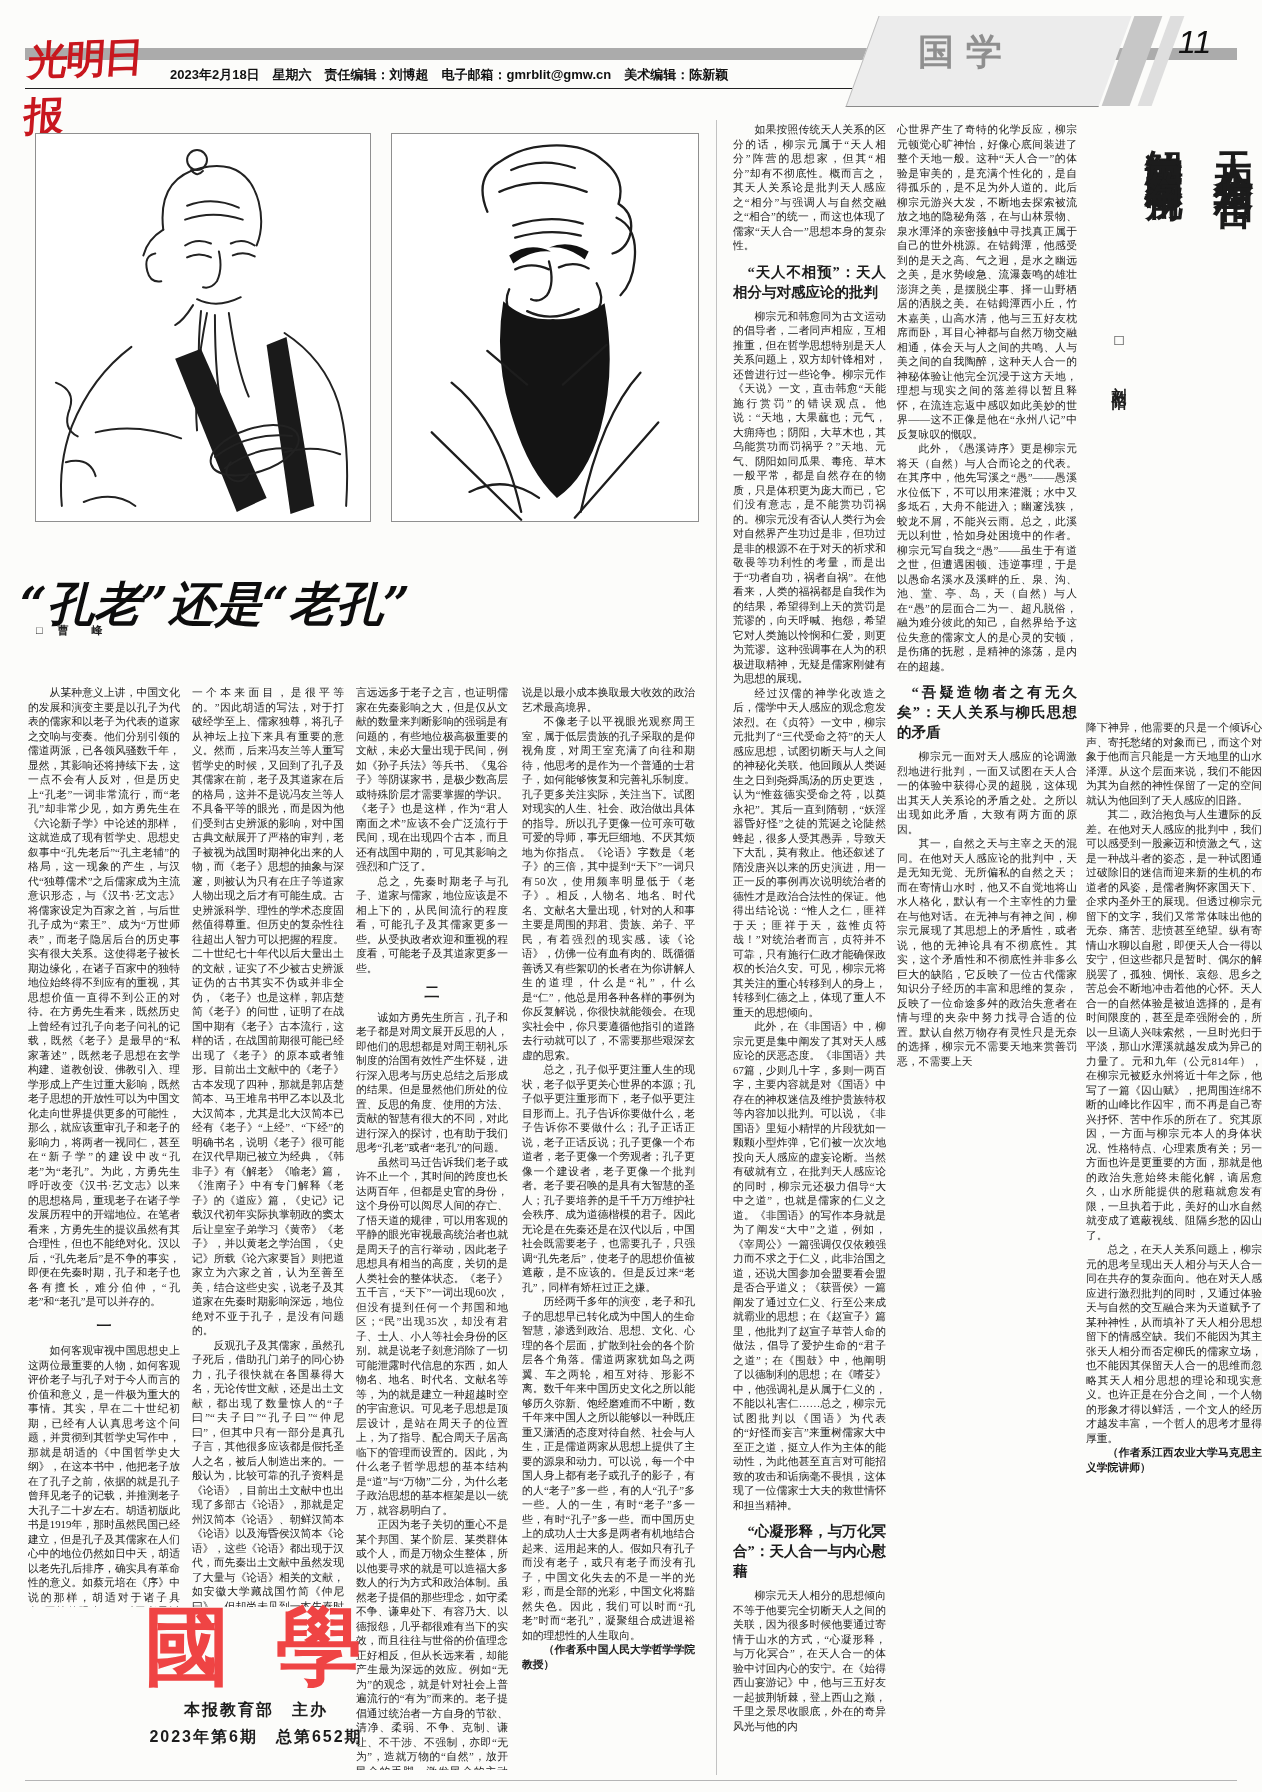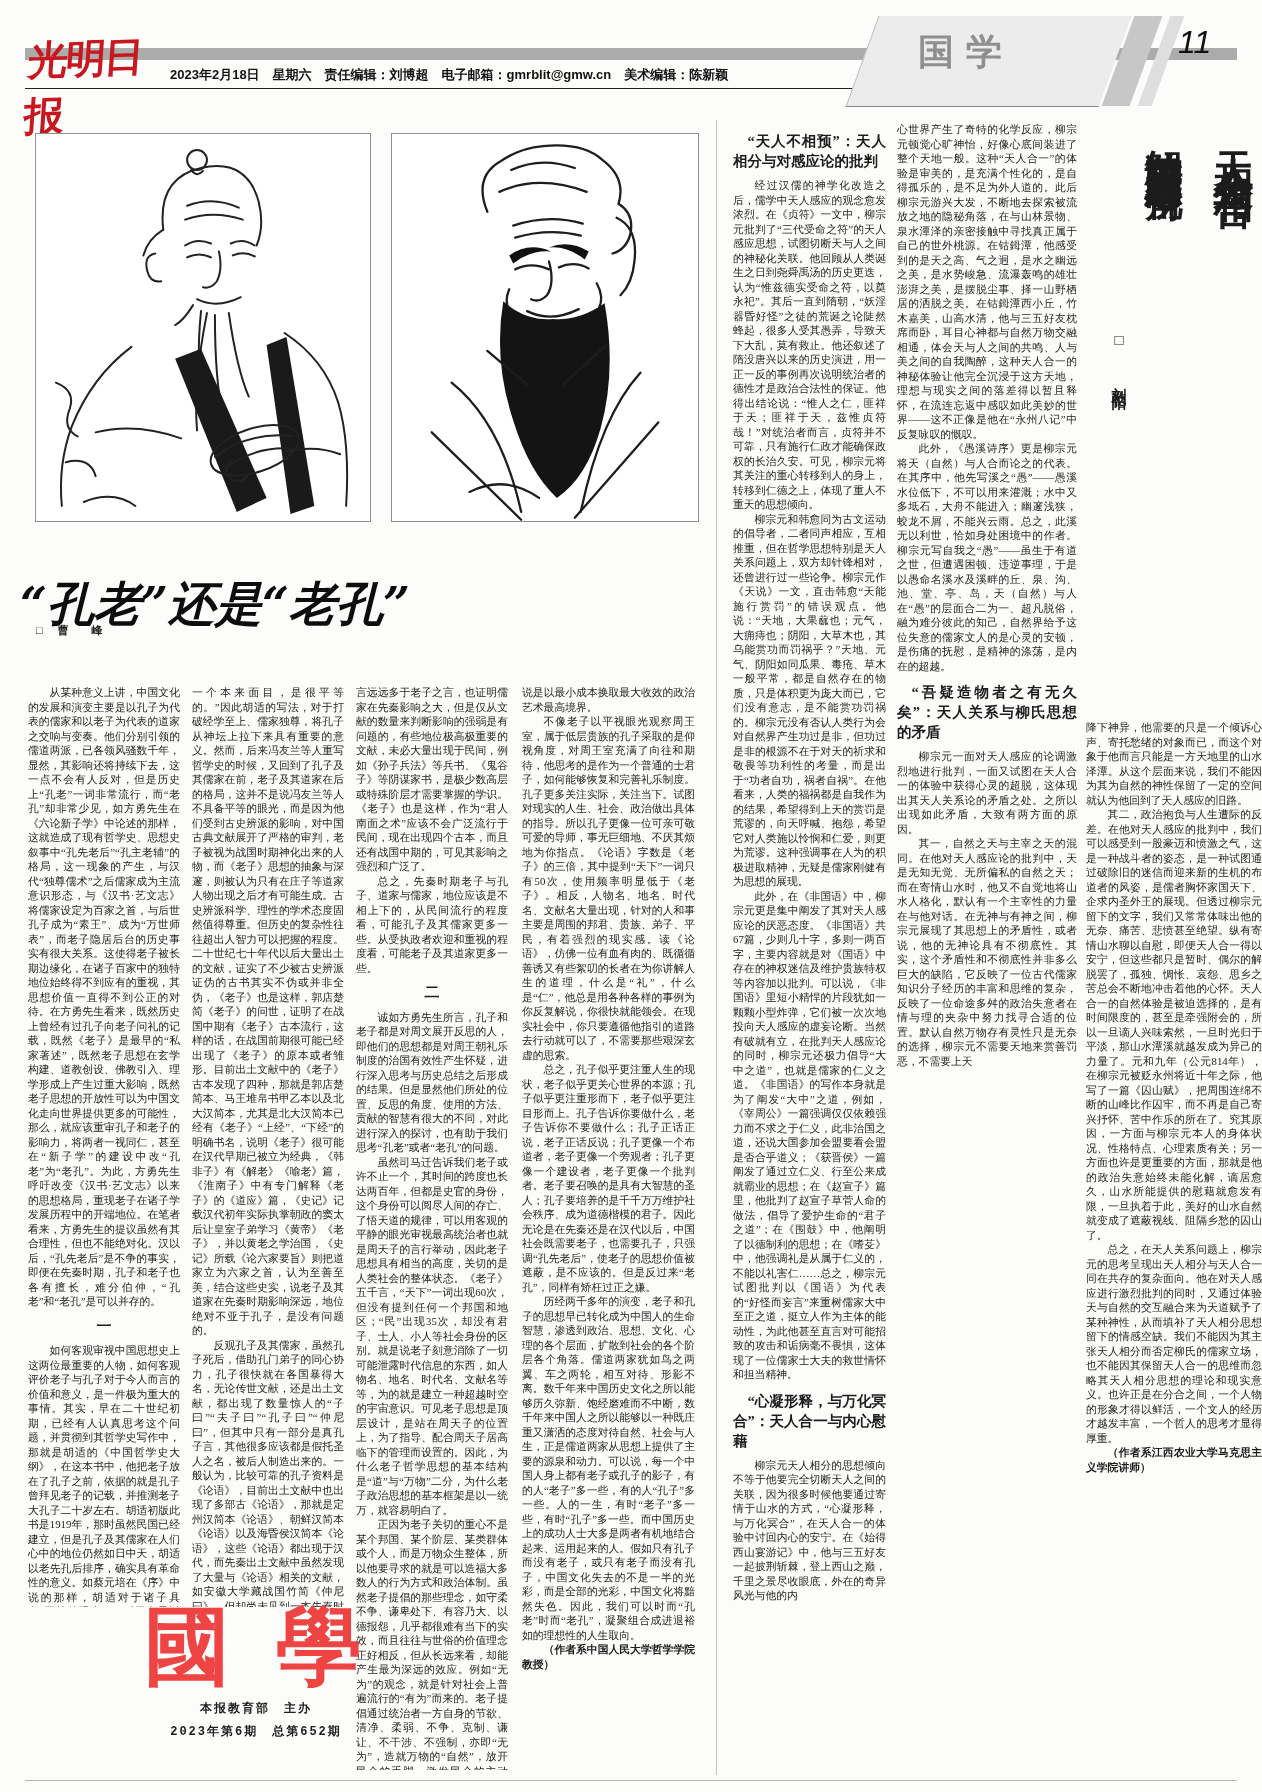--- a/index.html
+++ b/index.html
@@ -49,22 +49,22 @@
   .c-r3{left:1086px;top:720px;width:176px;height:1072px;}
   .v-headline{position:absolute;left:1090px;top:120px;width:172px;height:575px;
               writing-mode:vertical-rl;text-orientation:upright;padding-left:0;}
   .v-headline .h-main{font-size:40px;font-weight:900;margin:0 0 0 18px;letter-spacing:6px;font-family:"DejaVu Serif",serif;}
   .v-headline .h-sub{font-size:38px;font-weight:900;margin:0 0 0 10px;letter-spacing:3px;font-family:"DejaVu Serif",serif;}
   .v-headline .h-byline{font-size:15px;font-weight:bold;margin:212px 4px 0 0;letter-spacing:5px;}
   
   .footer-box{position:absolute;left:60px;top:1598px;width:392px;height:178px;text-align:center;}
   .footer-logo{font-size:86px;font-weight:900;letter-spacing:46px;line-height:96px;
                font-family:"DejaVu Serif",serif;color:#ef4444;margin-left:40px;}
-  .footer-line{font-size:12px;font-weight:bold;margin-top:6px;letter-spacing:2px;
-               font-family:Liberation Mono, monospace;}
+  .footer-line{font-size:16px;font-weight:bold;margin-top:6px;letter-spacing:2px;
+               font-family:Liberation Sans, sans-serif;}
 </style>
 </head>
 <body>
 
 <div class="page">
 
   <div class="topbar"></div>
   <div class="masthead">光明日报</div>
   <div class="dateline">2023年2月18日　星期六　责任编辑：刘博超　电子邮箱：gmrblit@gmw.cn　美术编辑：陈新颖</div>
   <div class="headrule"></div>
@@ -167,23 +167,24 @@
       <p class="noindent">说是以最小成本换取最大收效的政治艺术最高境界。</p>
       <p class="">不像老子以平视眼光观察周王室，属于低层贵族的孔子采取的是仰视角度，对周王室充满了向往和期待，他思考的是作为一个普通的士君子，如何能够恢复和完善礼乐制度。孔子更多关注实际，关注当下。试图对现实的人生、社会、政治做出具体的指导。所以孔子更像一位可亲可敬可爱的导师，事无巨细地、不厌其烦地为你指点。《论语》字数是《老子》的三倍，其中提到“天下”一词只有50次，使用频率明显低于《老子》。相反，人物名、地名、时代名、文献名大量出现，针对的人和事主要是周围的邦君、贵族、弟子、平民，有着强烈的现实感。读《论语》，仿佛一位有血有肉的、既循循善诱又有些絮叨的长者在为你讲解人生的道理，什么是“礼”，什么是“仁”，他总是用各种各样的事例为你反复解说，你很快就能领会。在现实社会中，你只要遵循他指引的道路去行动就可以了，不需要那些艰深玄虚的思索。</p>
       <p class="">总之，孔子似乎更注重人生的现状，老子似乎更关心世界的本源；孔子似乎更注重形而下，老子似乎更注目形而上。孔子告诉你要做什么，老子告诉你不要做什么；孔子正话正说，老子正话反说；孔子更像一个布道者，老子更像一个旁观者；孔子更像一个建设者，老子更像一个批判者。老子要召唤的是具有大智慧的圣人；孔子要培养的是千千万万维护社会秩序、成为道德楷模的君子。因此无论是在先秦还是在汉代以后，中国社会既需要老子，也需要孔子，只强调“孔先老后”，使老子的思想价值被遮蔽，是不应该的。但是反过来“老孔”，同样有矫枉过正之嫌。</p>
       <p class="">历经两千多年的演变，老子和孔子的思想早已转化成为中国人的生命智慧，渗透到政治、思想、文化、心理的各个层面，扩散到社会的各个阶层各个角落。儒道两家犹如鸟之两翼、车之两轮，相互对待、形影不离。数千年来中国历史文化之所以能够历久弥新、饱经磨难而不中断，数千年来中国人之所以能够以一种既庄重又潇洒的态度对待自然、社会与人生，正是儒道两家从思想上提供了主要的源泉和动力。可以说，每一个中国人身上都有老子或孔子的影子，有的人“老子”多一些，有的人“孔子”多一些。人的一生，有时“老子”多一些，有时“孔子”多一些。而中国历史上的成功人士大多是两者有机地结合起来、运用起来的人。假如只有孔子而没有老子，或只有老子而没有孔子，中国文化失去的不是一半的光彩，而是全部的光彩，中国文化将黯然失色。因此，我们可以时而“孔老”时而“老孔”，凝聚组合成进退裕如的理想性的人生取向。</p>
       <p class="note">（作者系中国人民大学哲学学院教授）</p>
     </div>
 
   <div class="art-divider-v"></div>
 
   <div class="col c-r1">
+      <p class="">如果按照传统天人关系的区分的话，柳宗元属于“天人相分”阵营的思想家，但其“相分”却有不彻底性。概而言之，其天人关系论是批判天人感应之“相分”与强调人与自然交融之“相合”的统一，而这也体现了儒家“天人合一”思想本身的复杂性。</p>
       <p class="subhead">“天人不相预”：天人相分与对感应论的批判</p>
+      <p class="">柳宗元和韩愈同为古文运动的倡导者，二者同声相应，互相推重，但在哲学思想特别是天人关系问题上，双方却针锋相对，还曾进行过一些论争。柳宗元作《天说》一文，直击韩愈“天能施行赏罚”的错误观点。他说：“天地，大果蓏也；元气，大痈痔也；阴阳，大草木也，其乌能赏功而罚祸乎？”天地、元气、阴阳如同瓜果、毒疮、草木一般平常，都是自然存在的物质，只是体积更为庞大而已，它们没有意志，是不能赏功罚祸的。柳宗元没有否认人类行为会对自然界产生功过是非，但功过是非的根源不在于对天的祈求和敬畏等功利性的考量，而是出于“功者自功，祸者自祸”。在他看来，人类的福祸都是自我作为的结果，希望得到上天的赏罚是荒谬的，向天呼喊、抱怨，希望它对人类施以怜悯和仁爱，则更为荒谬。这种强调事在人为的积极进取精神，无疑是儒家刚健有为思想的展现。</p>
       <p class="">经过汉儒的神学化改造之后，儒学中天人感应的观念愈发浓烈。在《贞符》一文中，柳宗元批判了“三代受命之符”的天人感应思想，试图切断天与人之间的神秘化关联。他回顾从人类诞生之日到尧舜禹汤的历史更迭，认为“惟兹德实受命之符，以奠永祀”。其后一直到隋朝，“妖淫嚣昏好怪”之徒的荒诞之论陡然蜂起，很多人受其愚弄，导致天下大乱，莫有救止。他还叙述了隋没唐兴以来的历史演进，用一正一反的事例再次说明统治者的德性才是政治合法性的保证。他得出结论说：“惟人之仁，匪祥于天；匪祥于天，兹惟贞符哉！”对统治者而言，贞符并不可靠，只有施行仁政才能确保政权的长治久安。可见，柳宗元将其关注的重心转移到人的身上，转移到仁德之上，体现了重人不重天的思想倾向。</p>
-      <p class="">柳宗元和韩愈同为古文运动的倡导者，二者同声相应，互相推重，但在哲学思想特别是天人关系问题上，双方却针锋相对，还曾进行过一些论争。柳宗元作《天说》一文，直击韩愈“天能施行赏罚”的错误观点。他说：“天地，大果蓏也；元气，大痈痔也；阴阳，大草木也，其乌能赏功而罚祸乎？”天地、元气、阴阳如同瓜果、毒疮、草木一般平常，都是自然存在的物质，只是体积更为庞大而已，它们没有意志，是不能赏功罚祸的。柳宗元没有否认人类行为会对自然界产生功过是非，但功过是非的根源不在于对天的祈求和敬畏等功利性的考量，而是出于“功者自功，祸者自祸”。在他看来，人类的福祸都是自我作为的结果，希望得到上天的赏罚是荒谬的，向天呼喊、抱怨，希望它对人类施以怜悯和仁爱，则更为荒谬。这种强调事在人为的积极进取精神，无疑是儒家刚健有为思想的展现。</p>
       <p class="">此外，在《非国语》中，柳宗元更是集中阐发了其对天人感应论的厌恶态度。《非国语》共67篇，少则几十字，多则一两百字，主要内容就是对《国语》中存在的神权迷信及维护贵族特权等内容加以批判。可以说，《非国语》里短小精悍的片段犹如一颗颗小型炸弹，它们被一次次地投向天人感应的虚妄论断。当然有破就有立，在批判天人感应论的同时，柳宗元还极力倡导“大中之道”，也就是儒家的仁义之道。《非国语》的写作本身就是为了阐发“大中”之道，例如，《宰周公》一篇强调仅仅依赖强力而不求之于仁义，此非治国之道，还说大国参加会盟要看会盟是否合乎道义；《获晋侯》一篇阐发了通过立仁义、行至公来成就霸业的思想；在《赵宣子》篇里，他批判了赵宣子草菅人命的做法，倡导了爱护生命的“君子之道”；在《围鼓》中，他阐明了以德制利的思想；在《嗜芟》中，他强调礼是从属于仁义的，不能以礼害仁……总之，柳宗元试图批判以《国语》为代表的“好怪而妄言”来重树儒家大中至正之道，挺立人作为主体的能动性，为此他甚至直言对可能招致的攻击和诟病毫不畏惧，这体现了一位儒家士大夫的救世情怀和担当精神。</p>
       <p class="subhead">“心凝形释，与万化冥合”：天人合一与内心慰藉</p>
       <p class="">柳宗元天人相分的思想倾向不等于他要完全切断天人之间的关联，因为很多时候他要通过寄情于山水的方式，“心凝形释，与万化冥合”，在天人合一的体验中讨回内心的安宁。在《始得西山宴游记》中，他与三五好友一起披荆斩棘，登上西山之巅，千里之景尽收眼底，外在的奇异风光与他的内</p>
     </div>
   <div class="col c-r2">
       <p class="noindent">心世界产生了奇特的化学反应，柳宗元顿觉心旷神怡，好像心底间装进了整个天地一般。这种“天人合一”的体验是审美的，是充满个性化的，是自得孤乐的，是不足为外人道的。此后柳宗元游兴大发，不断地去探索被流放之地的隐秘角落，在与山林景物、泉水潭泽的亲密接触中寻找真正属于自己的世外桃源。在钴鉧潭，他感受到的是天之高、气之迥，是水之幽远之美，是水势峻急、流瀑轰鸣的雄壮澎湃之美，是摆脱尘事、择一山野栖居的洒脱之美。在钴鉧潭西小丘，竹木嘉美，山高水清，他与三五好友枕席而卧，耳目心神都与自然万物交融相通，体会天与人之间的共鸣、人与美之间的自我陶醉，这种天人合一的神秘体验让他完全沉浸于这方天地，理想与现实之间的落差得以暂且释怀，在流连忘返中感叹如此美妙的世界——这不正像是他在“永州八记”中反复咏叹的慨叹。</p>
       <p class="">此外，《愚溪诗序》更是柳宗元将天（自然）与人合而论之的代表。在其序中，他先写溪之“愚”——愚溪水位低下，不可以用来灌溉；水中又多坻石，大舟不能进入；幽邃浅狭，蛟龙不屑，不能兴云雨。总之，此溪无以利世，恰如身处困境中的作者。柳宗元写自我之“愚”——虽生于有道之世，但遭遇困顿、违逆事理，于是以愚命名溪水及溪畔的丘、泉、沟、池、堂、亭、岛，天（自然）与人在“愚”的层面合二为一、超凡脱俗，融为难分彼此的知己，自然界给予这位失意的儒家文人的是心灵的安顿，是伤痛的抚慰，是精神的涤荡，是内在的超越。</p>
       <p class="subhead">“吾疑造物者之有无久矣”：天人关系与柳氏思想的矛盾</p>
       <p class="">柳宗元一面对天人感应的论调激烈地进行批判，一面又试图在天人合一的体验中获得心灵的超脱，这体现出其天人关系论的矛盾之处。之所以出现如此矛盾，大致有两方面的原因。</p>
       <p class="">其一，自然之天与主宰之天的混同。在他对天人感应论的批判中，天是无知无觉、无所偏私的自然之天；而在寄情山水时，他又不自觉地将山水人格化，默认有一个主宰性的力量在与他对话。在无神与有神之间，柳宗元展现了其思想上的矛盾性，或者说，他的无神论具有不彻底性。其实，这个矛盾性和不彻底性并非多么巨大的缺陷，它反映了一位古代儒家知识分子经历的丰富和思维的复杂，反映了一位命途多舛的政治失意者在情与理的夹杂中努力找寻合适的位置。默认自然万物存有灵性只是无奈的选择，柳宗元不需要天地来赏善罚恶，不需要上天</p>

